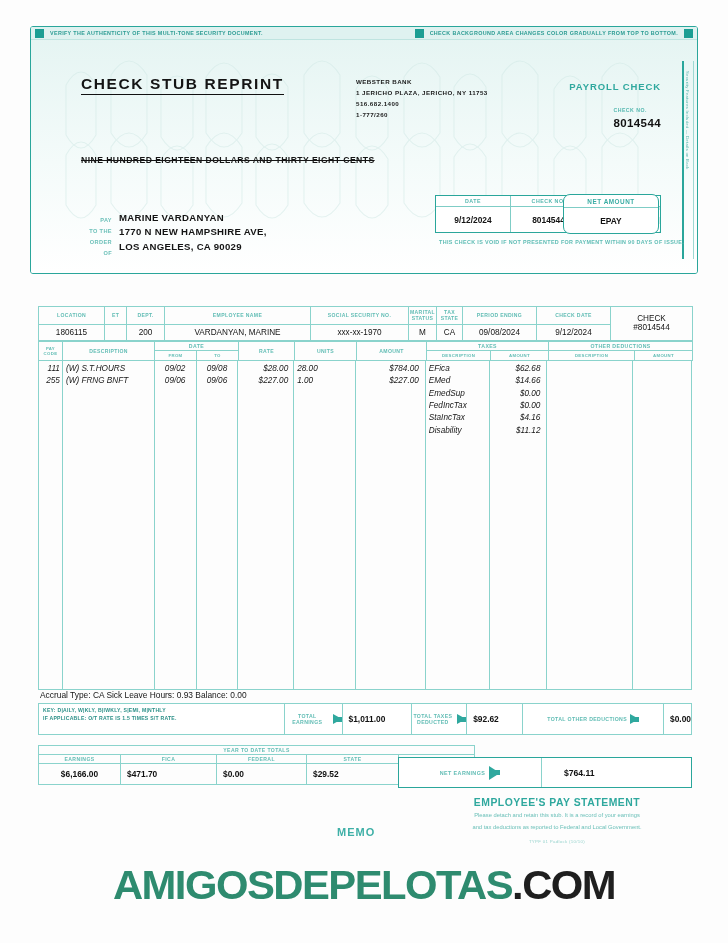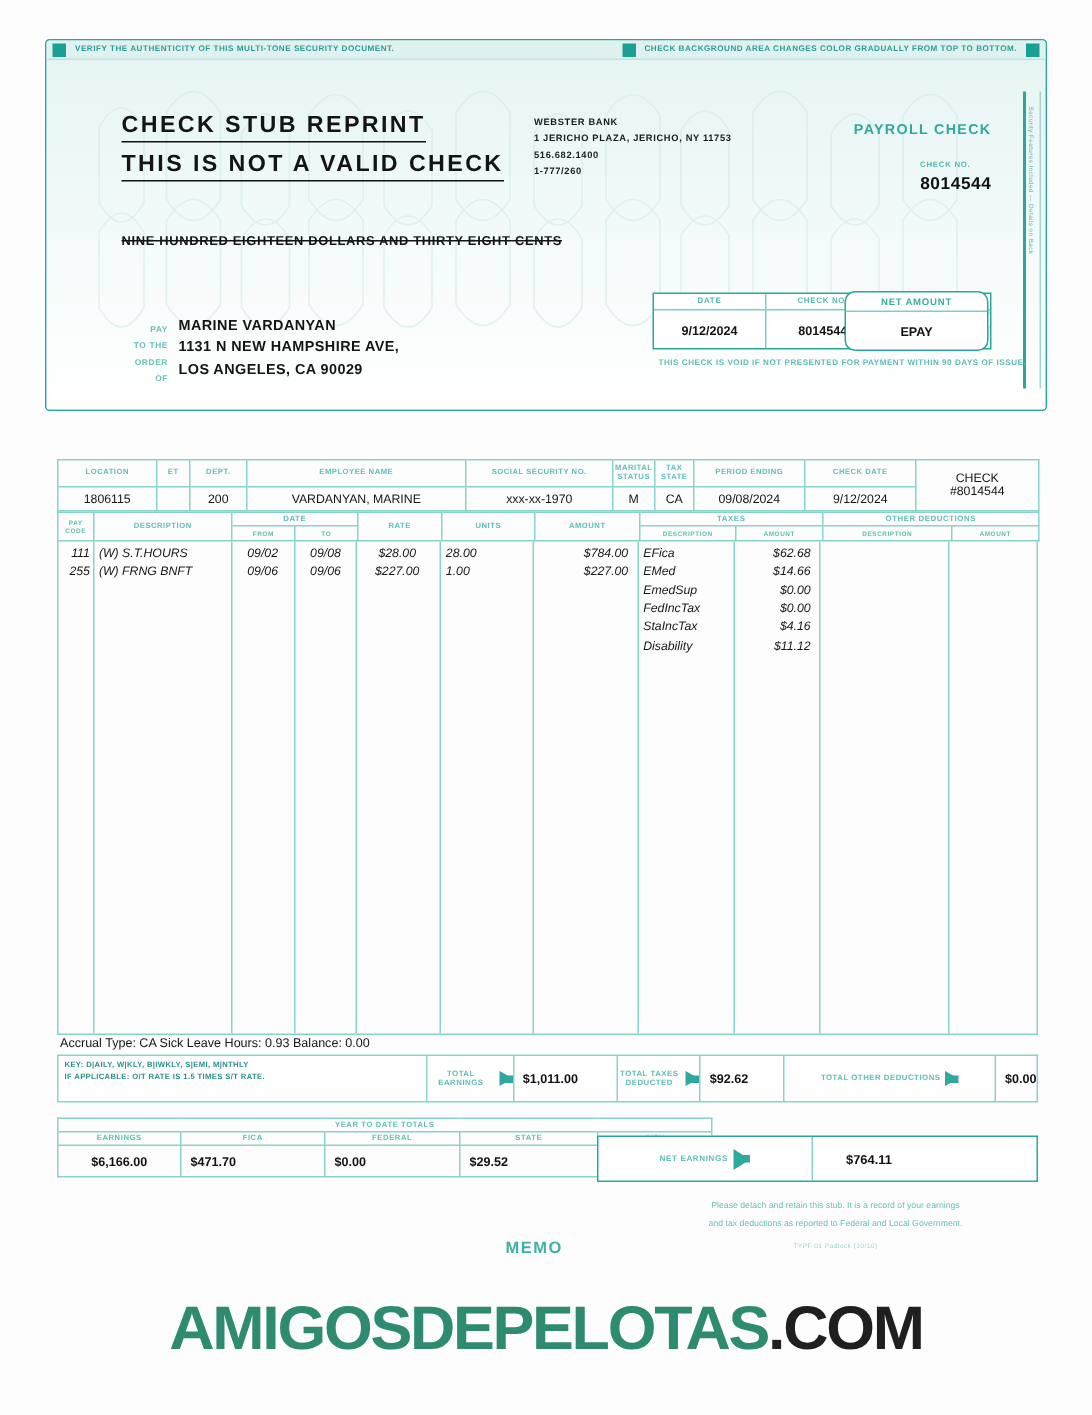--- a/index.html
+++ b/index.html
@@ -249,21 +249,20 @@
       <div class="txt">CHECK BACKGROUND AREA CHANGES COLOR GRADUALLY FROM TOP TO BOTTOM.</div>
       <div class="sq" style="margin-left:6px;margin-right:4px;"></div>
     </div>
 
     <div class="vert-sec">
       <span>Security Features Included  —  Details on Back</span>
     </div>
 
     <div class="hdr-title">
       <div class="l1">CHECK STUB REPRINT</div><br>
-      <div class="l2">THIS IS NOT A VALID CHECK</div>
     </div>
 
     <div class="bank">
       <div>WEBSTER BANK</div>
       <div>1 JERICHO PLAZA, JERICHO, NY 11753</div>
       <div>516.682.1400</div>
       <div>1-777/260</div>
     </div>
 
     <div class="payroll-label">PAYROLL CHECK</div>
@@ -274,21 +273,21 @@
 
     <div class="pay-to">
       <div>PAY</div>
       <div>TO THE</div>
       <div>ORDER</div>
       <div>OF</div>
     </div>
 
     <div class="payee">
       <div>MARINE  VARDANYAN</div>
-      <div>1131 N NEW HAMPSHIRE AVE,</div>
+      <div>1770 N NEW HAMPSHIRE AVE,</div>
       <div>LOS ANGELES, CA  90029</div>
     </div>
 
     <div class="dbox">
       <div>
           <span class="dh">DATE</span>
         </div>
       <div>
           <span class="dh">CHECK NO.</span>
         </div>
@@ -486,21 +485,21 @@
           <div class="row-line" style="display:block">09/06</div>
         </div>
       </div>
       <div class="col" style="width:42px">
         <div class="cellpad" style="text-align:center">
           <div class="row-line" style="display:block">09/08</div>
           <div class="row-line" style="display:block">09/06</div>
         </div>
       </div>
       <div class="col" style="width:56px">
-        <div class="cellpad" style="text-align:center;padding-right:5px">
+        <div class="cellpad" style="text-align:right;padding-right:5px">
           <div class="row-line" style="display:block">$28.00</div>
           <div class="row-line" style="display:block">$227.00</div>
         </div>
       </div>
       <div class="col" style="width:62px">
         <div class="cellpad" style="text-align:left;padding-right:5px">
           <div class="row-line" style="display:block">28.00</div>
           <div class="row-line" style="display:block">1.00</div>
         </div>
       </div>
@@ -618,20 +617,21 @@
     <div class="lbl">
       <span>NET EARNINGS</span>
       <span class="arrow" style="border-left-width:11px;border-top-width:7px;border-bottom-width:7px"></span>
     </div>
     <div class="val">$764.11</div>
   </div>
 
   <div class="memo">MEMO</div>
 
   <div class="footer">
+    <div class="t">EMPLOYEE'S PAY STATEMENT</div>
     <div class="s">Please detach and retain this stub. It is a record of your earnings</div>
     <div class="s">and tax deductions as reported to Federal and Local Government.</div>
     <div class="c">TYPF  01 Padlock (10/10)</div>
   </div>
 
   <div class="watermark">
     <span class="a">AMIGOSDEPELOTAS</span><span class="b">.COM</span>
   </div>
 
 </div>

